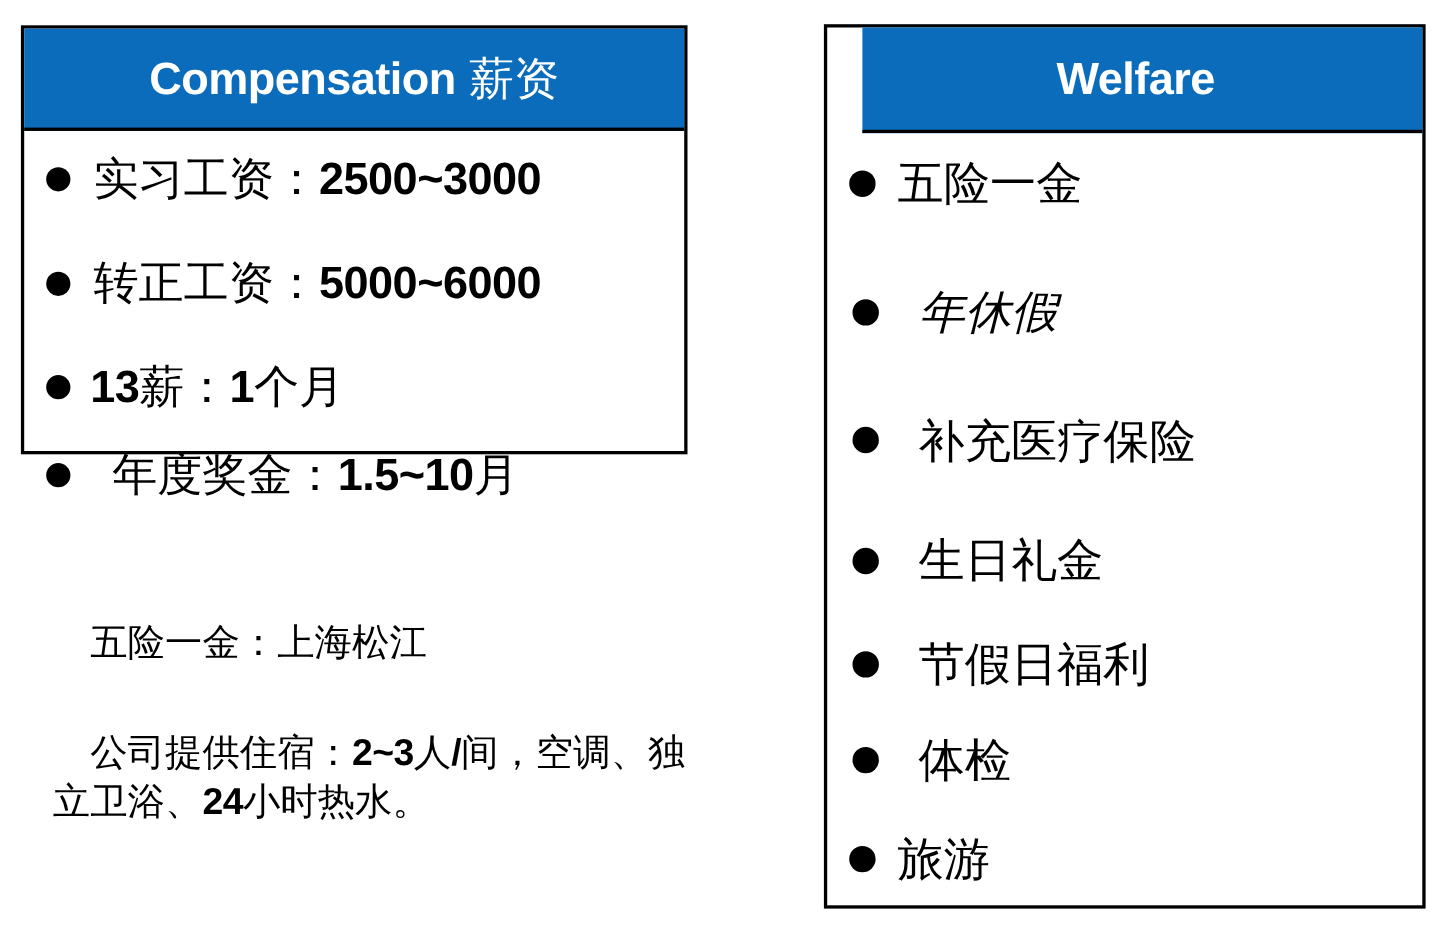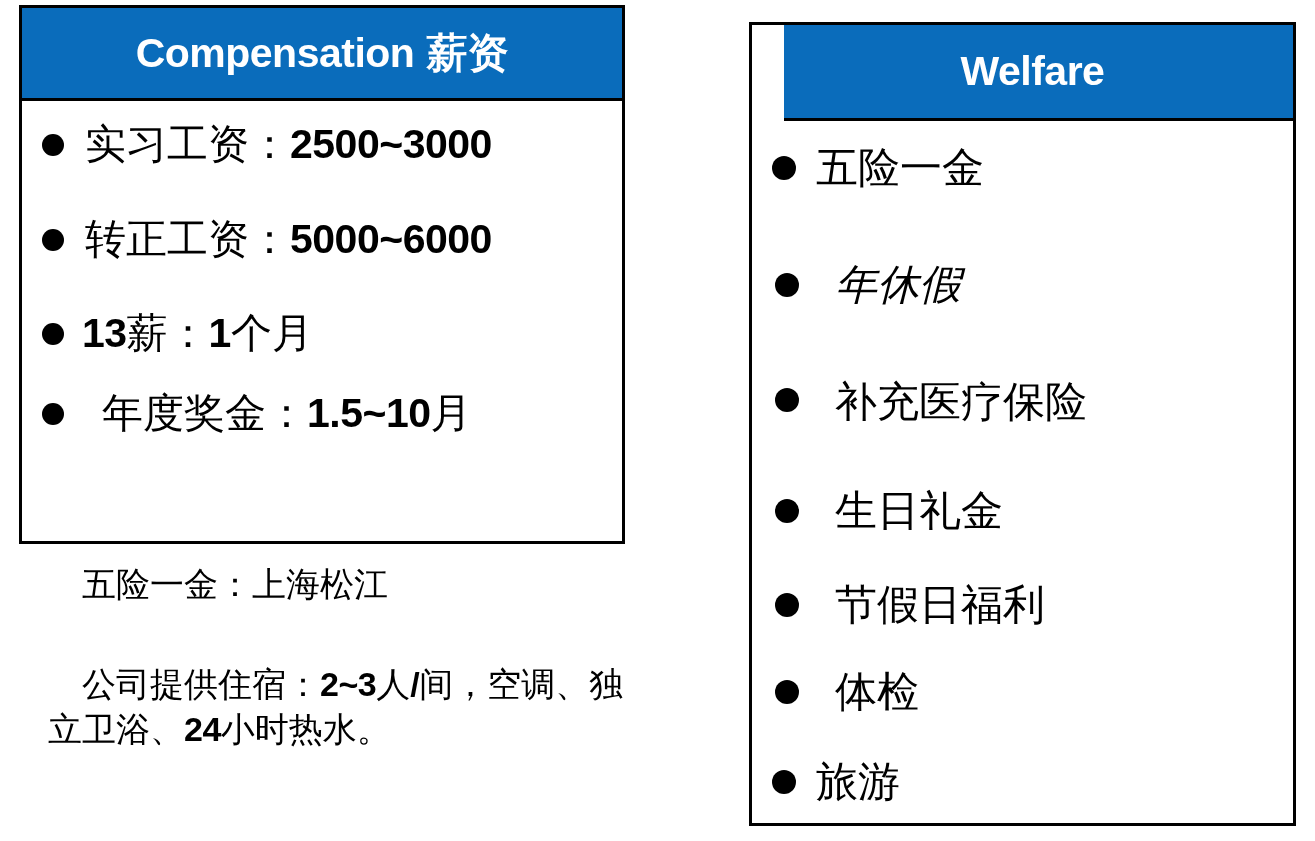--- a/index.html
+++ b/index.html
@@ -68,26 +68,26 @@
     line-height:44px;
     color:#000000;
     white-space:pre-wrap;
   }
 </style>
 </head>
 <body>
 
 <div class="stage">
 
-  <div class="panel L" style="left:19px;top:5px;width:606px;height:539px;">
+  <div class="panel L" style="left:19px;top:23px;width:606px;height:390px;">
 
     <div class="panel-header" style="height:93px;">
       <span class="hdr-en" style="font-size:41px;">Compensation</span>
       <span style="display:inline-block;width:12px;"></span>
-      <span class="hdr-cn" style="font-size:41px;font-weight:bold;">薪资</span>
+      <span class="hdr-cn" style="font-size:41px;">薪资</span>
     </div>
 
     <div class="blist">
 
       <div class="bitem" style="left:20px;top:116px;">
         <span class="bullet"></span>
         <span class="btext" style="margin-left:21px;">
           <span class="cn">实习工资：</span><span class="num">2500~3000</span>
         </span>
       </div>

